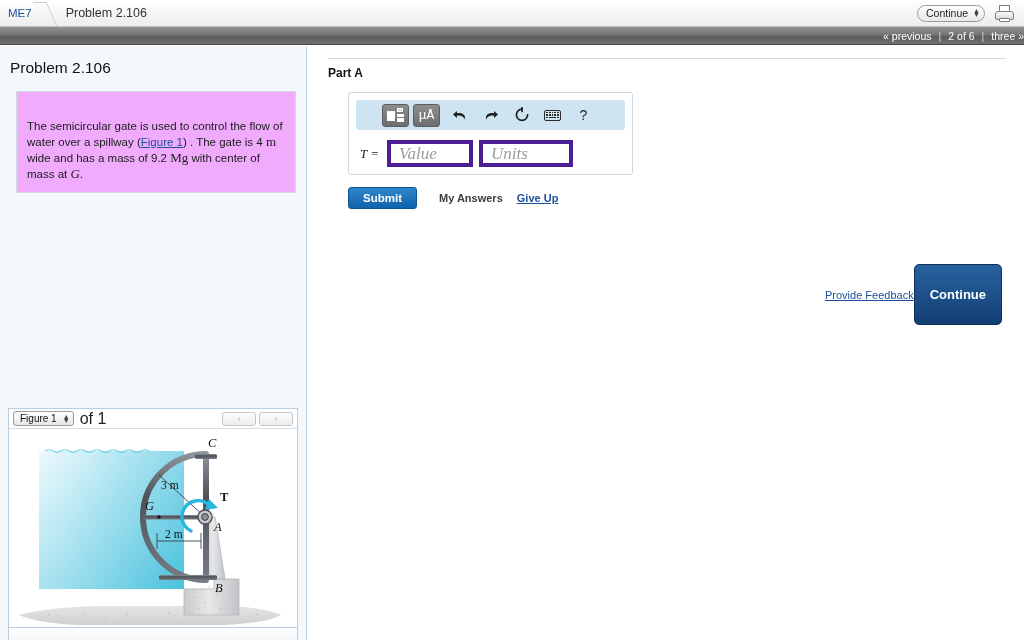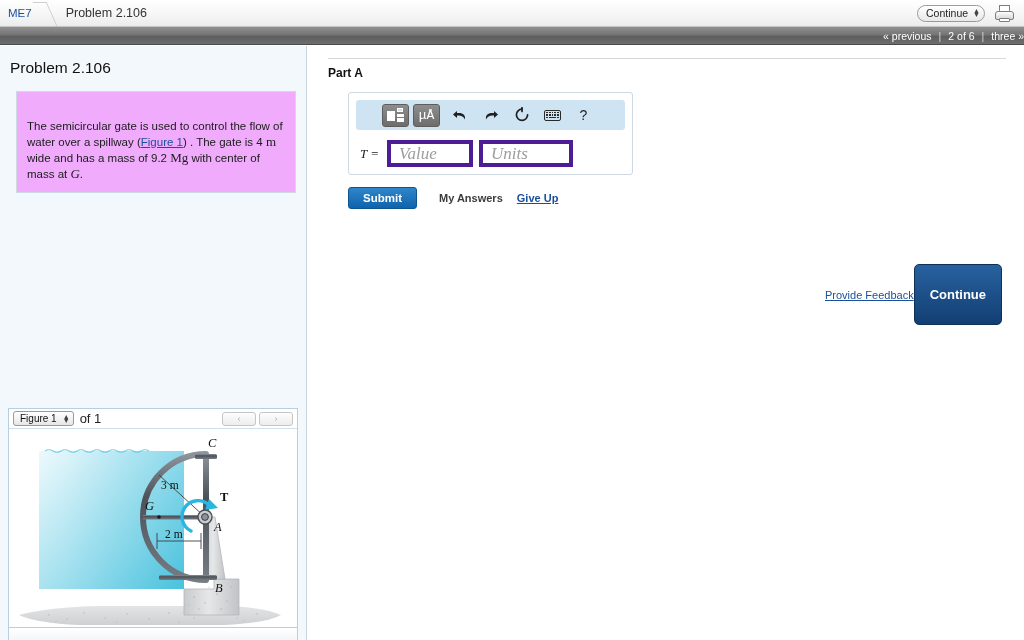--- a/index.html
+++ b/index.html
@@ -111,21 +111,21 @@
     padding: 0 4px; background: #ffffff;
     border-bottom: 1px solid #cfe0ec;
   }
   .fig-select {
     display: inline-flex; align-items: center; gap: 6px;
     height: 15px; padding: 0 3px 0 6px;
     border: 1px solid #9a9a9a; border-radius: 3px;
     background: linear-gradient(to bottom,#ffffff,#e6e6e6);
     font-size: 10px; color: #111; cursor: pointer;
   }
-  .fig-of { margin-left: 6px; font-size: 13px; color: #222; }
+  .fig-of { margin-left: 6px; font-size: 16px; color: #222; }
   .fig-arrows { margin-left: auto; display: flex; gap: 3px; }
   .fig-arrow {
     width: 34px; height: 14px;
     border: 1px solid #c6c6c6; border-radius: 3px;
     background: linear-gradient(to bottom,#fdfdfd,#ededed);
     color: #b0b0b0; font-size: 9px;
     display: flex; align-items: center; justify-content: center;
     cursor: pointer;
   }
   .figure-canvas { width: 288px; height: 222px; background: #fff; position: relative; }

